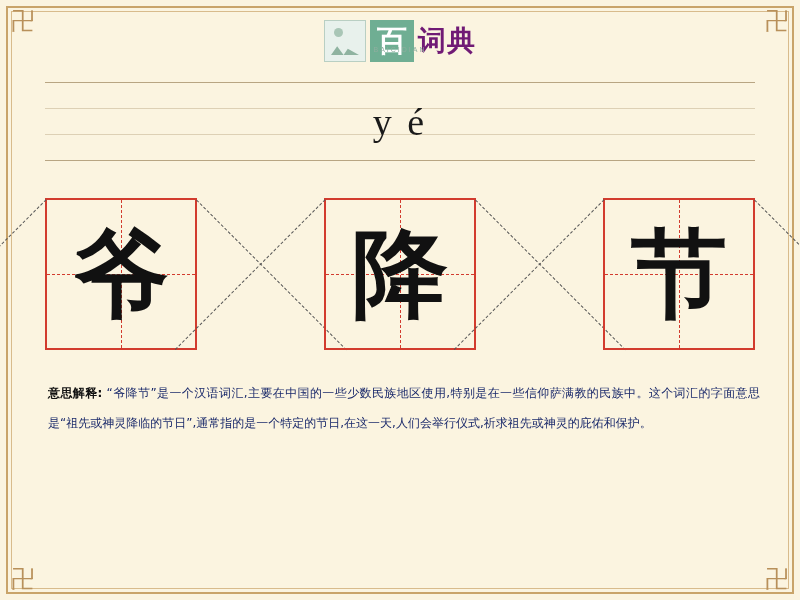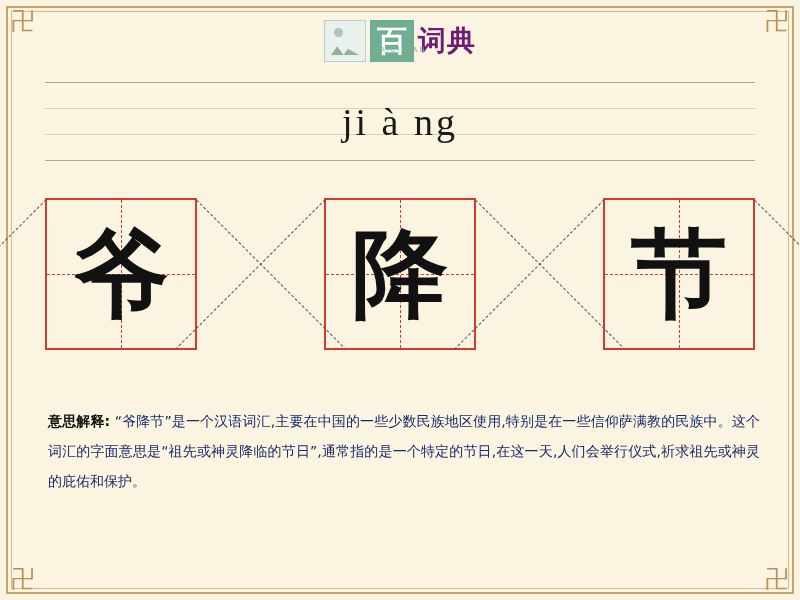--- a/index.html
+++ b/index.html
@@ -199,22 +199,22 @@
     color: #111111;
     font-family: "DejaVu Sans", sans-serif;
     font-weight: bold;
   }
 
   
   .explain {
     position: absolute;
     left: 48px;
     right: 40px;
-    top: 406px;
-    font-size: 14px;
+    top: 378px;
+    font-size: 12px;
     line-height: 30px;
     color: #1b2a6b;
     font-family: "DejaVu Sans", sans-serif;
     text-align: justify;
   }
   .explain .label {
     font-weight: bold;
     color: #111111;
   }
 </style>
@@ -237,21 +237,21 @@
     <div class="logo-word">词典</div>
   </div>
   <div class="logo-sub">BAICIDIAN</div>
 
   <div class="pinyin-block">
     <div class="staff-line l1"></div>
     <div class="staff-line l2"></div>
     <div class="staff-line l3"></div>
     <div class="staff-line l4"></div>
     <div class="pinyin-row">
-      <div class="pinyin-cell">ji à ng</div>
+      <div class="pinyin-cell">y é</div>
     </div>
   </div>
 
   <div class="chars-row">
     <div class="tianzige">
       <div class="cross v"></div>
       <div class="cross h"></div>
       <div class="diag d1"></div>
       <div class="diag d2"></div>
       <div class="han">爷</div>

